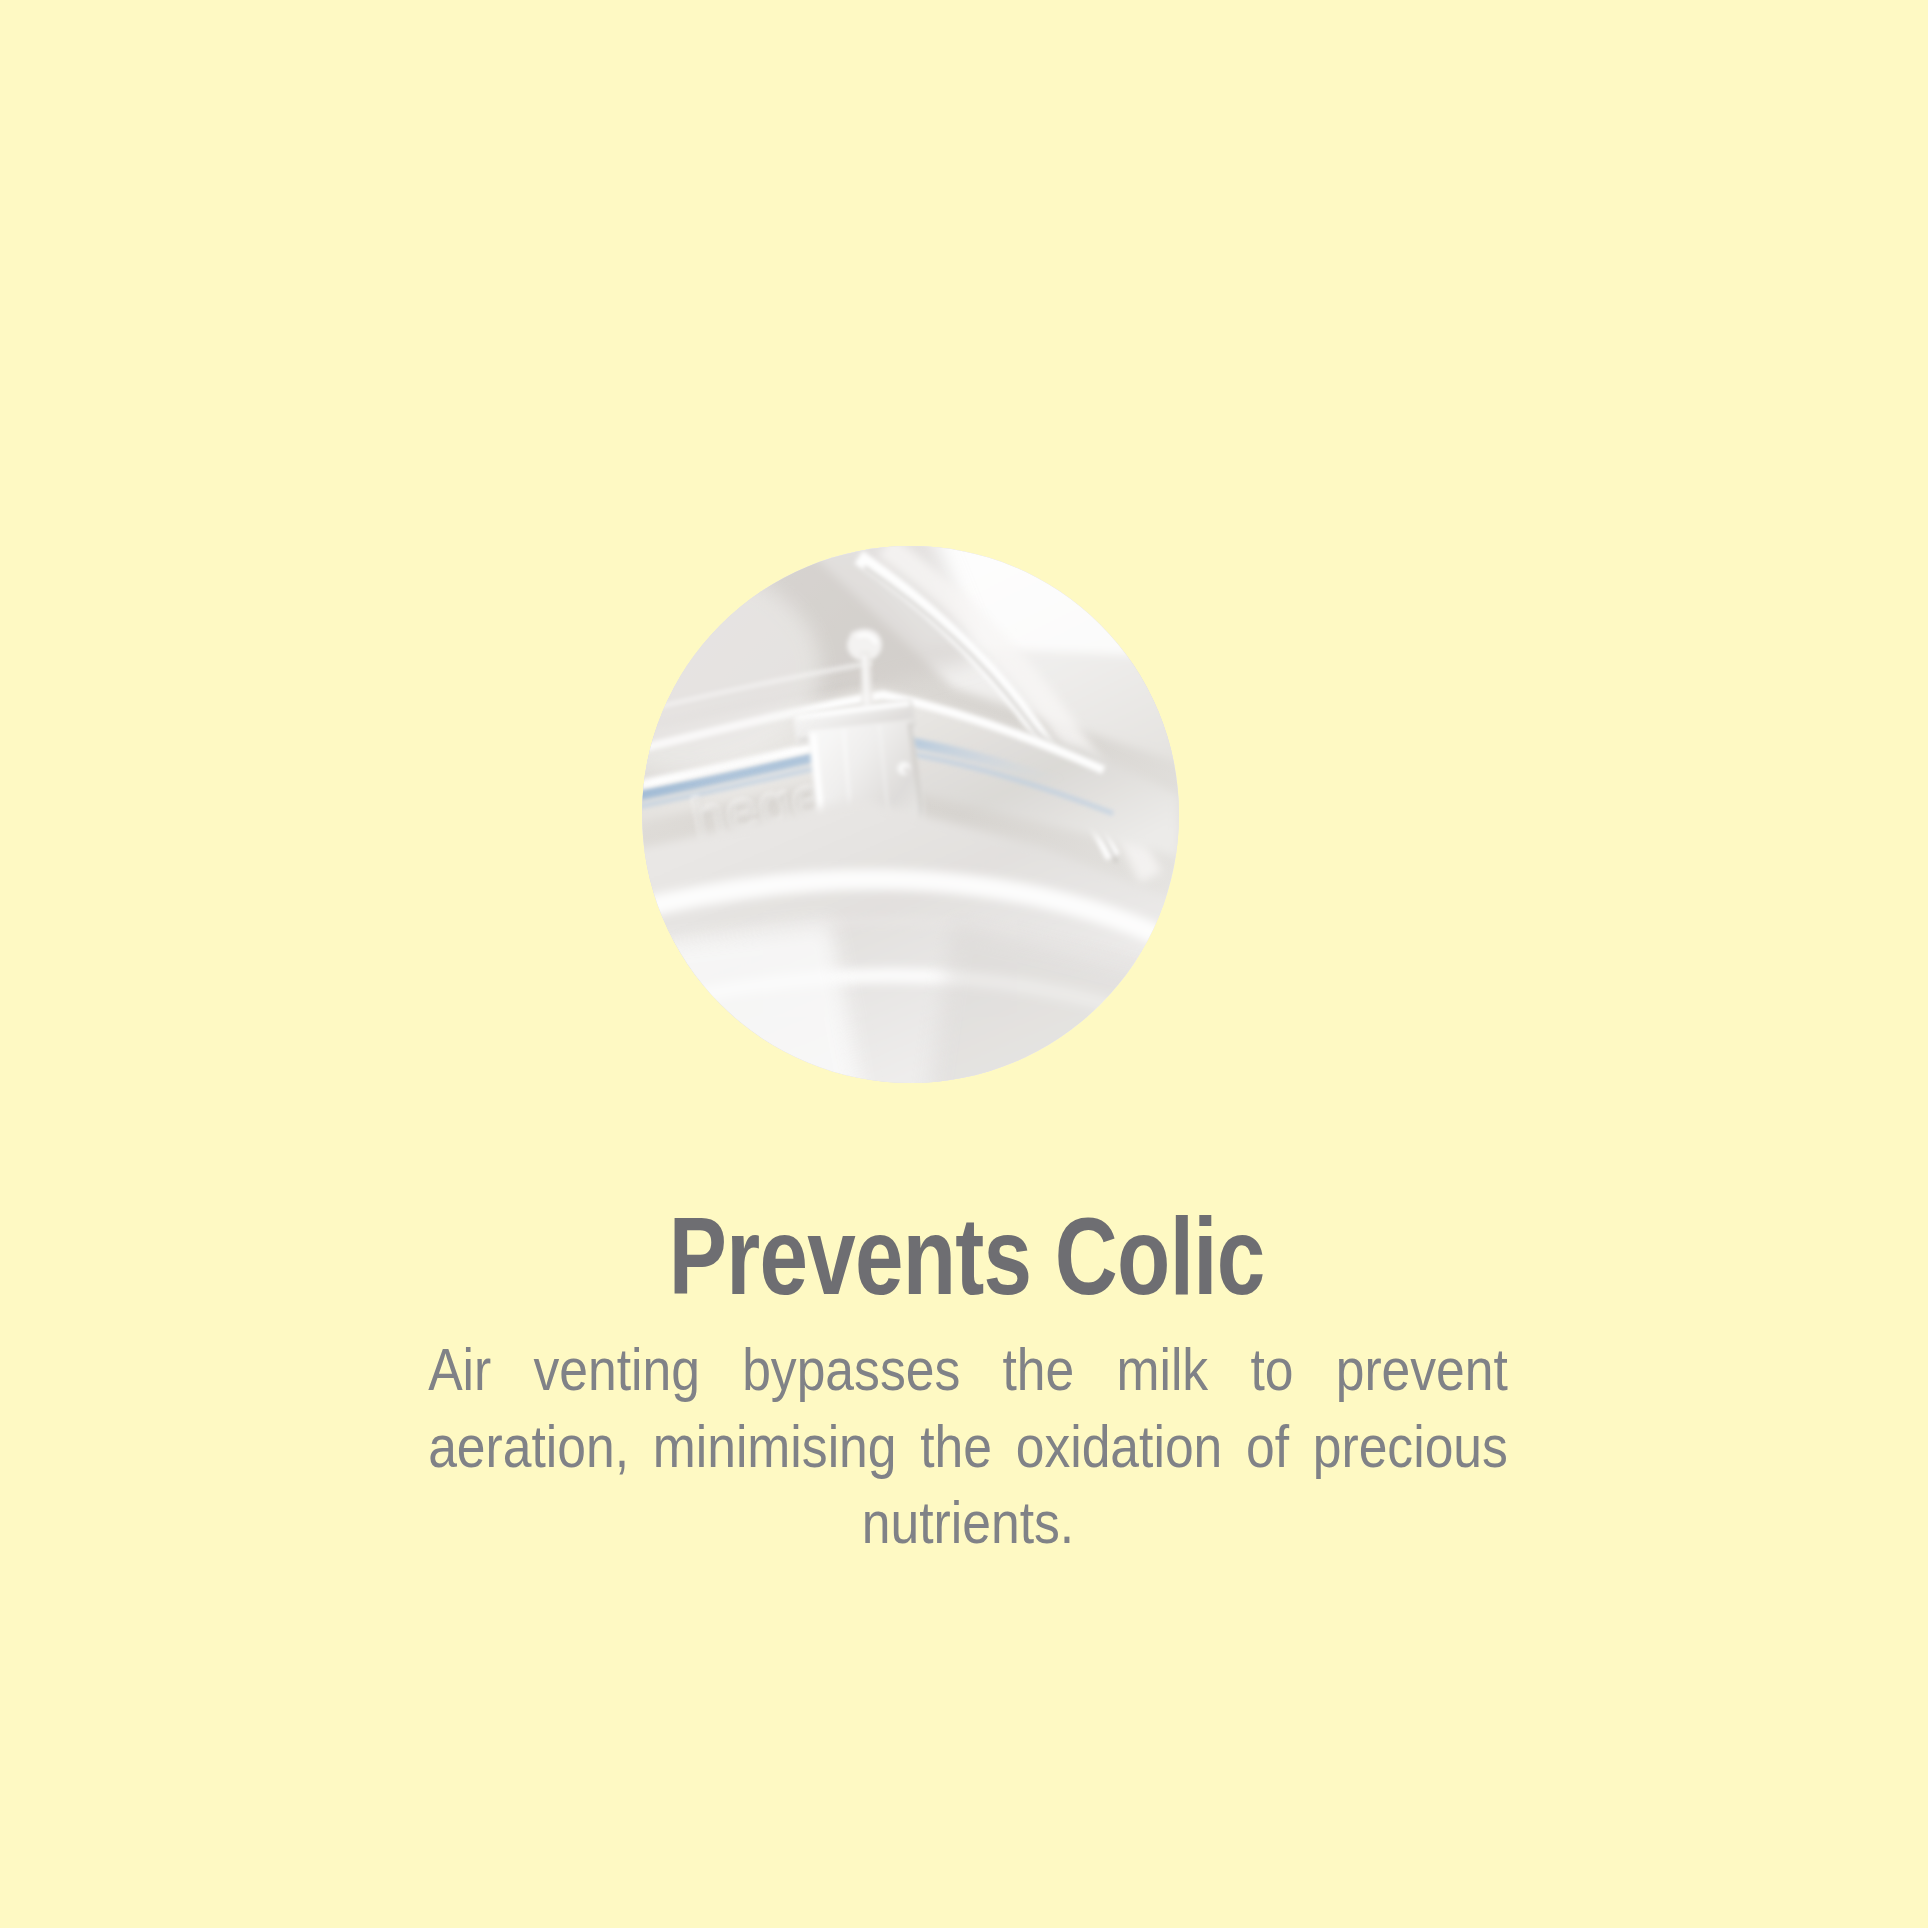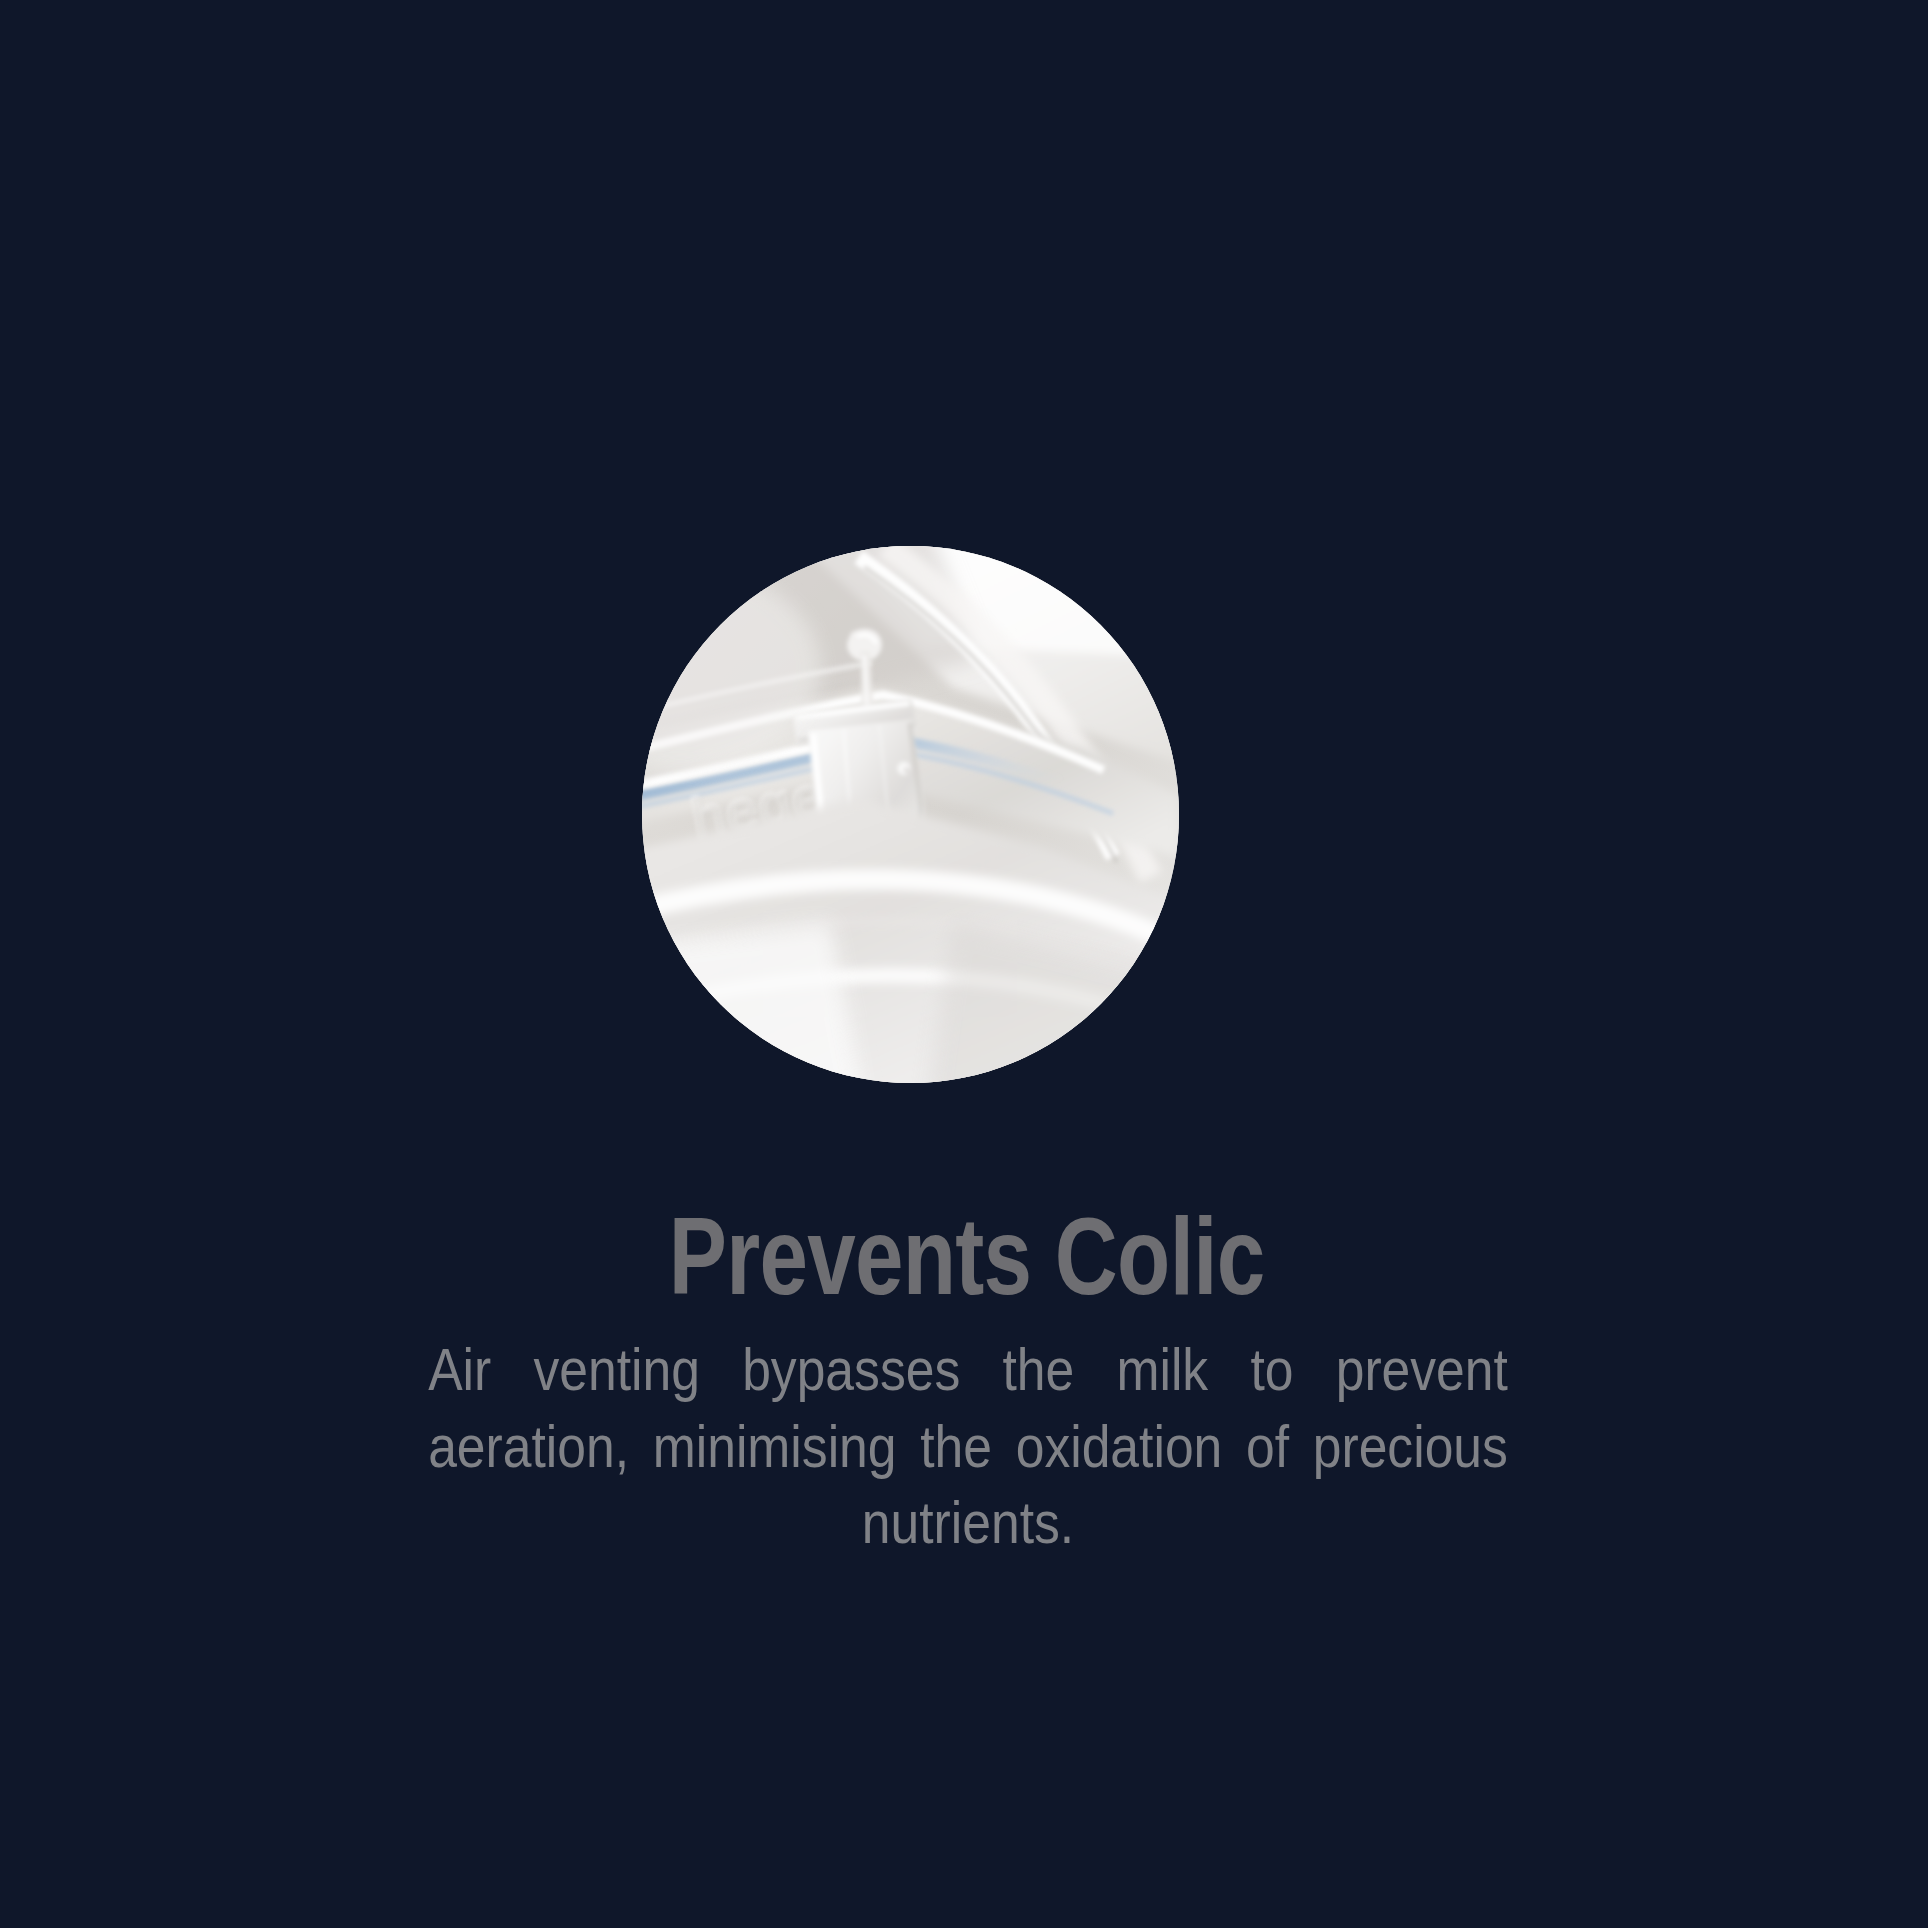--- a/index.html
+++ b/index.html
@@ -12,21 +12,21 @@
     height: 1928px;
     font-family: "Liberation Sans", sans-serif;
     -webkit-font-smoothing: antialiased;
     overflow: hidden;
   }
 
   .feature-card {
     position: relative;
     width: 1928px;
     height: 1928px;
-    background: #0f172a;
+    background: #fef9c3;
   }
 
   
   .photo-circle {
     position: absolute;
     left: 642px;
     top: 546px;
     width: 537px;
     height: 537px;
     border-radius: 50%;

